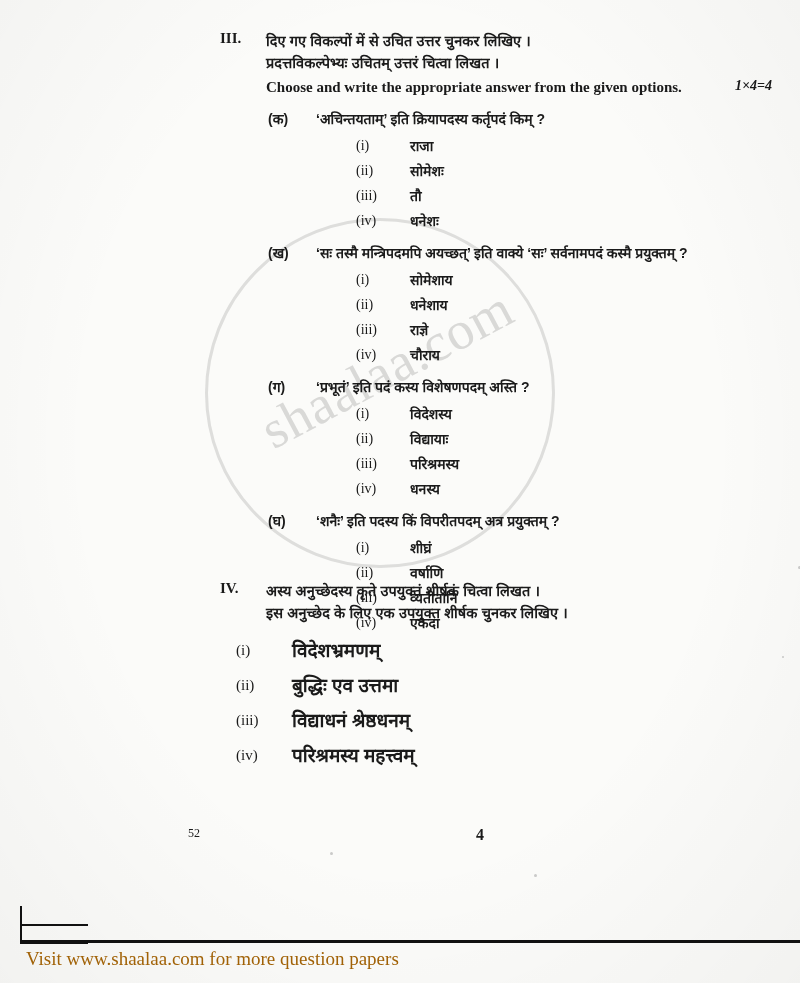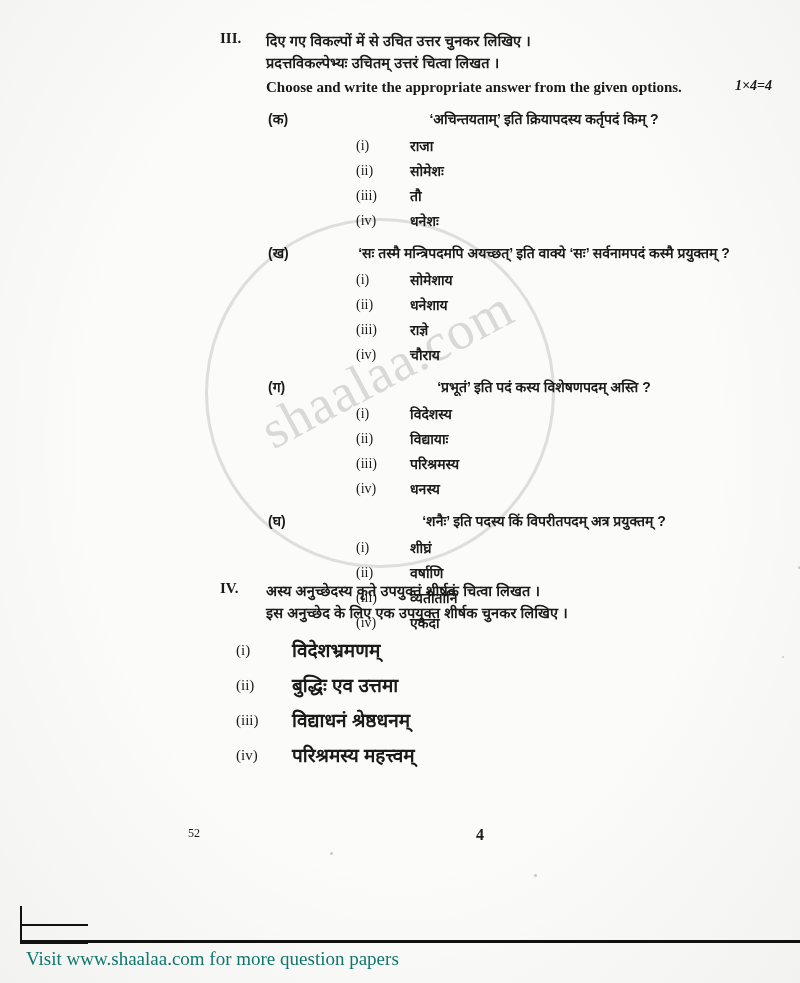--- a/index.html
+++ b/index.html
@@ -112,21 +112,20 @@
     font-family: "Liberation Sans", sans-serif;
     font-size: 14px;
     font-weight: bold;
   }
   .q-stem {
     margin-left: 96px;
     font-family: "Liberation Sans", sans-serif;
     font-size: 14px;
     font-weight: bold;
     line-height: 1.5;
-    text-align: center;
   }
   .opts {
     margin-left: 136px;
     margin-top: 3px;
   }
   .opt {
     position: relative;
     height: 25px;
     line-height: 25px;
   }
@@ -199,21 +198,21 @@
     top: 940px;
     height: 3px;
     background: #111;
   }
   .footer-text {
     position: absolute;
     left: 14px;
     top: 948px;
     font-size: 19px;
     font-family: "Liberation Serif", serif;
-    color: #0f766e;
+    color: #a16207;
   }
   .speck {
     position: absolute;
     background: #9a9a9a;
     border-radius: 50%;
     opacity: 0.5;
   }
 </style>
 </head>
 <body>

